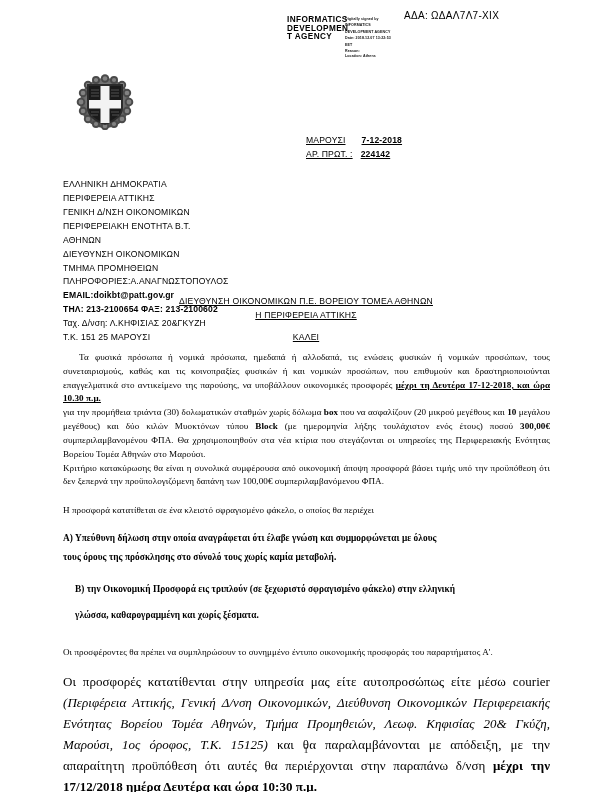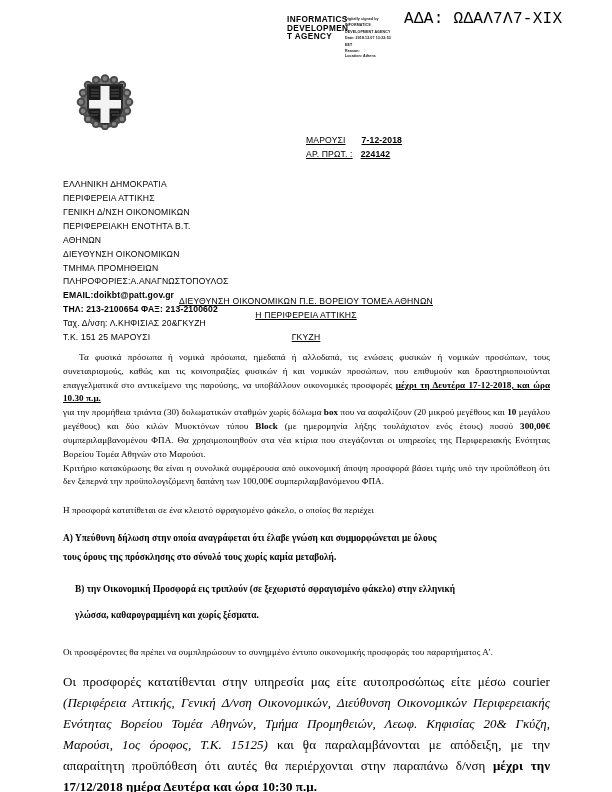--- a/index.html
+++ b/index.html
@@ -21,24 +21,23 @@
     width: 612px;
     height: 792px;
     background: #fff;
   }
 
   
   .ada-code {
     position: absolute;
     top: 10px;
     left: 404px;
-    font-size: 16px;
+    font-size: 10px;
     letter-spacing: 0.3px;
     white-space: nowrap;
-    font-family: Liberation Mono, monospace;
   }
   .esign {
     position: absolute;
     top: 16px;
     left: 287px;
     width: 125px;
     line-height: 1.04;
   }
   .esign-title {
     font-size: 8.2px;
@@ -284,21 +283,21 @@
 
   <div class="hdr-right">
     <div class="row"><span>ΜΑΡΟΥΣΙ</span><span class="val">7-12-2018</span></div>
     <div class="row"><span>ΑΡ. ΠΡΩΤ. :</span><span class="val2">224142</span></div>
   </div>
 
   <div class="title-block">
     <div><u>ΔΙΕΥΘΥΝΣΗ ΟΙΚΟΝΟΜΙΚΩΝ Π.Ε. ΒΟΡΕΙΟΥ ΤΟΜΕΑ ΑΘΗΝΩΝ</u></div>
     <div><u>Η ΠΕΡΙΦΕΡΕΙΑ ΑΤΤΙΚΗΣ</u></div>
   </div>
-  <div class="kalei"><u>ΓΚΥΖΗ</u></div>
+  <div class="kalei"><u>ΚΑΛΕΙ</u></div>
 
   <div class="body-wrap">
 
     <p class="gs just-ind"><span>Τα φυσικά πρόσωπα ή νομικά πρόσωπα, ημεδαπά ή αλλοδαπά, τις ενώσεις φυσικών ή νομικών προσώπων, τους συνεταιρισμούς, καθώς και τις κοινοπραξίες φυσικών ή και νομικών προσώπων, που επιθυμούν και δραστηριοποιούνται επαγγελματικά στο αντικείμενο της παρούσης, να υποβάλλουν οικονομικές προσφορές </span><span class="bu">μέχρι τη Δευτέρα  17-12-2018, και ώρα 10.30 π.μ.</span></p>
 
     <p class="gs"><span>για την προμήθεια τριάντα (30) δολωματικών σταθμών χωρίς δόλωμα </span><span class="bold">box</span><span> που να ασφαλίζουν (20 μικρού μεγέθους και </span><span class="bold">10</span><span> μεγάλου μεγέθους) και δύο κιλών Μυοκτόνων τύπου </span><span class="bold">Block</span><span> (με ημερομηνία λήξης τουλάχιστον ενός έτους) ποσού </span><span class="bold">300,00€</span><span> συμπεριλαμβανομένου ΦΠΑ. Θα χρησιμοποιηθούν στα νέα κτίρια που στεγάζονται οι υπηρεσίες της Περιφερειακής Ενότητας Βορείου Τομέα Αθηνών στο Μαρούσι.</span></p>
 
     <p class="gs">Κριτήριο κατακύρωσης θα είναι η συνολικά συμφέρουσα από οικονομική άποψη προσφορά βάσει τιμής υπό την προϋπόθεση ότι δεν ξεπερνά την προϋπολογιζόμενη δαπάνη των 100,00€ συμπεριλαμβανόμενου ΦΠΑ.</p>
 
     <div class="sp-lg"></div>

